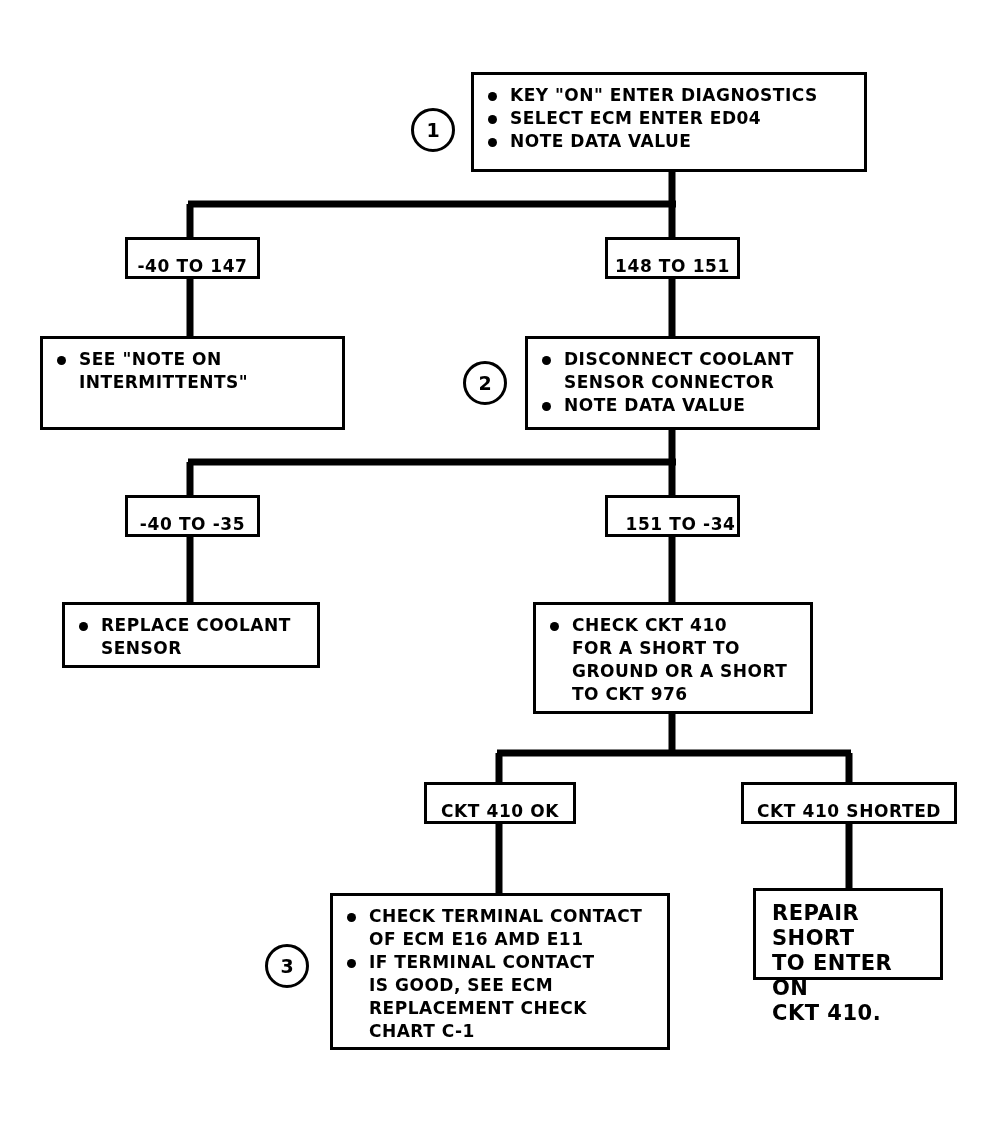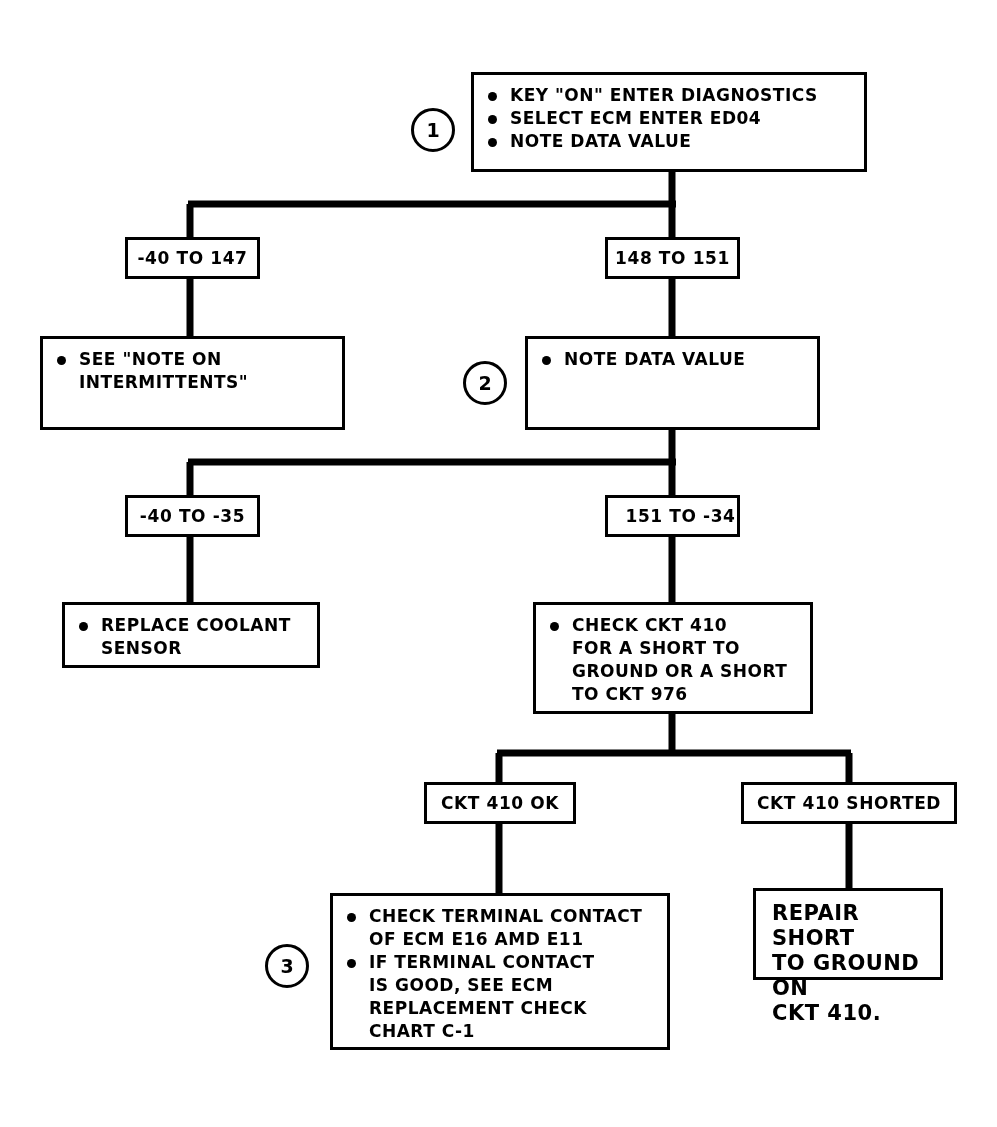--- a/index.html
+++ b/index.html
@@ -31,21 +31,21 @@
     border: 3px solid #000000;
     z-index: 3;
   }
   .label-node {
     position: absolute;
     box-sizing: border-box;
     background: #ffffff;
     border: 3px solid #000000;
     z-index: 3;
     display: flex;
-    align-items: center;
+    align-items: flex-end;
     justify-content: center;
   }
   .label-text {
     font-size: 17px;
     font-weight: bold;
     letter-spacing: 0.6px;
     color: #000000;
     white-space: nowrap;
   }
   ul.bullets {
@@ -156,20 +156,22 @@
   <div class="node" style="left:40px; top:336px; width:305px; height:94px;">
     <ul class="bullets">
       <li class="bulleted">SEE "NOTE ON
 INTERMITTENTS"</li>
     </ul>
   </div>
 
   <div class="step-circle" style="left:463px; top:361px;">2</div>
   <div class="node" style="left:525px; top:336px; width:295px; height:94px;">
     <ul class="bullets">
+      <li class="bulleted">DISCONNECT COOLANT
+SENSOR CONNECTOR</li>
       <li class="bulleted">NOTE DATA VALUE</li>
     </ul>
   </div>
 
   <div class="label-node" style="left:125px; top:495px; width:135px; height:42px;">
     <span class="label-text">-40 TO -35</span>
   </div>
   <div class="label-node" style="left:605px; top:495px; width:135px; height:42px;padding-left:16px;">
     <span class="label-text">151 TO -34</span>
   </div>
@@ -205,18 +207,18 @@
       <li class="bulleted">IF TERMINAL CONTACT
 IS GOOD, SEE ECM
 REPLACEMENT CHECK
 CHART C-1</li>
     </ul>
   </div>
 
   <div class="node" style="left:753px; top:888px; width:190px; height:92px;">
     <ul class="plain">
       <li>REPAIR SHORT</li>
-      <li>TO GROUND ON</li>
+      <li>TO ENTER ON</li>
       <li>CKT 410.</li>
     </ul>
   </div>
 
 </div>
 
 </body></html>

